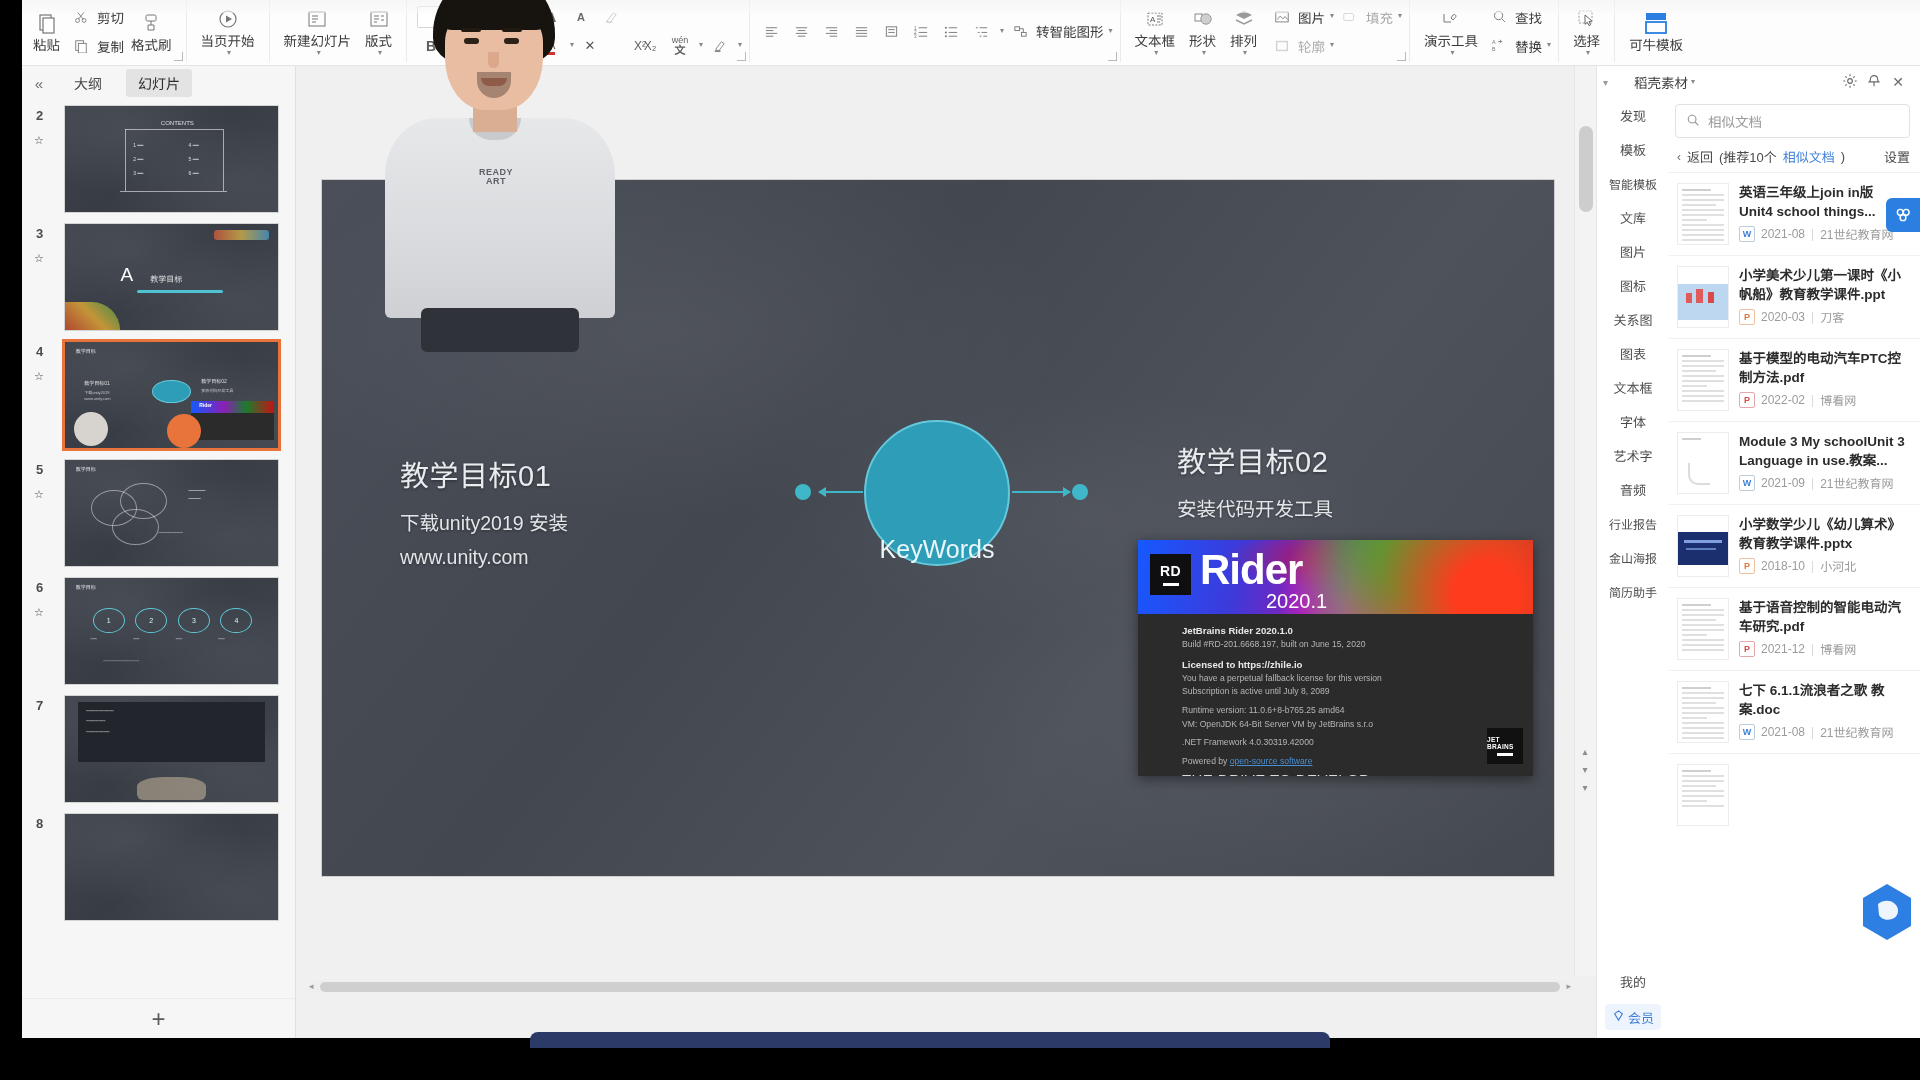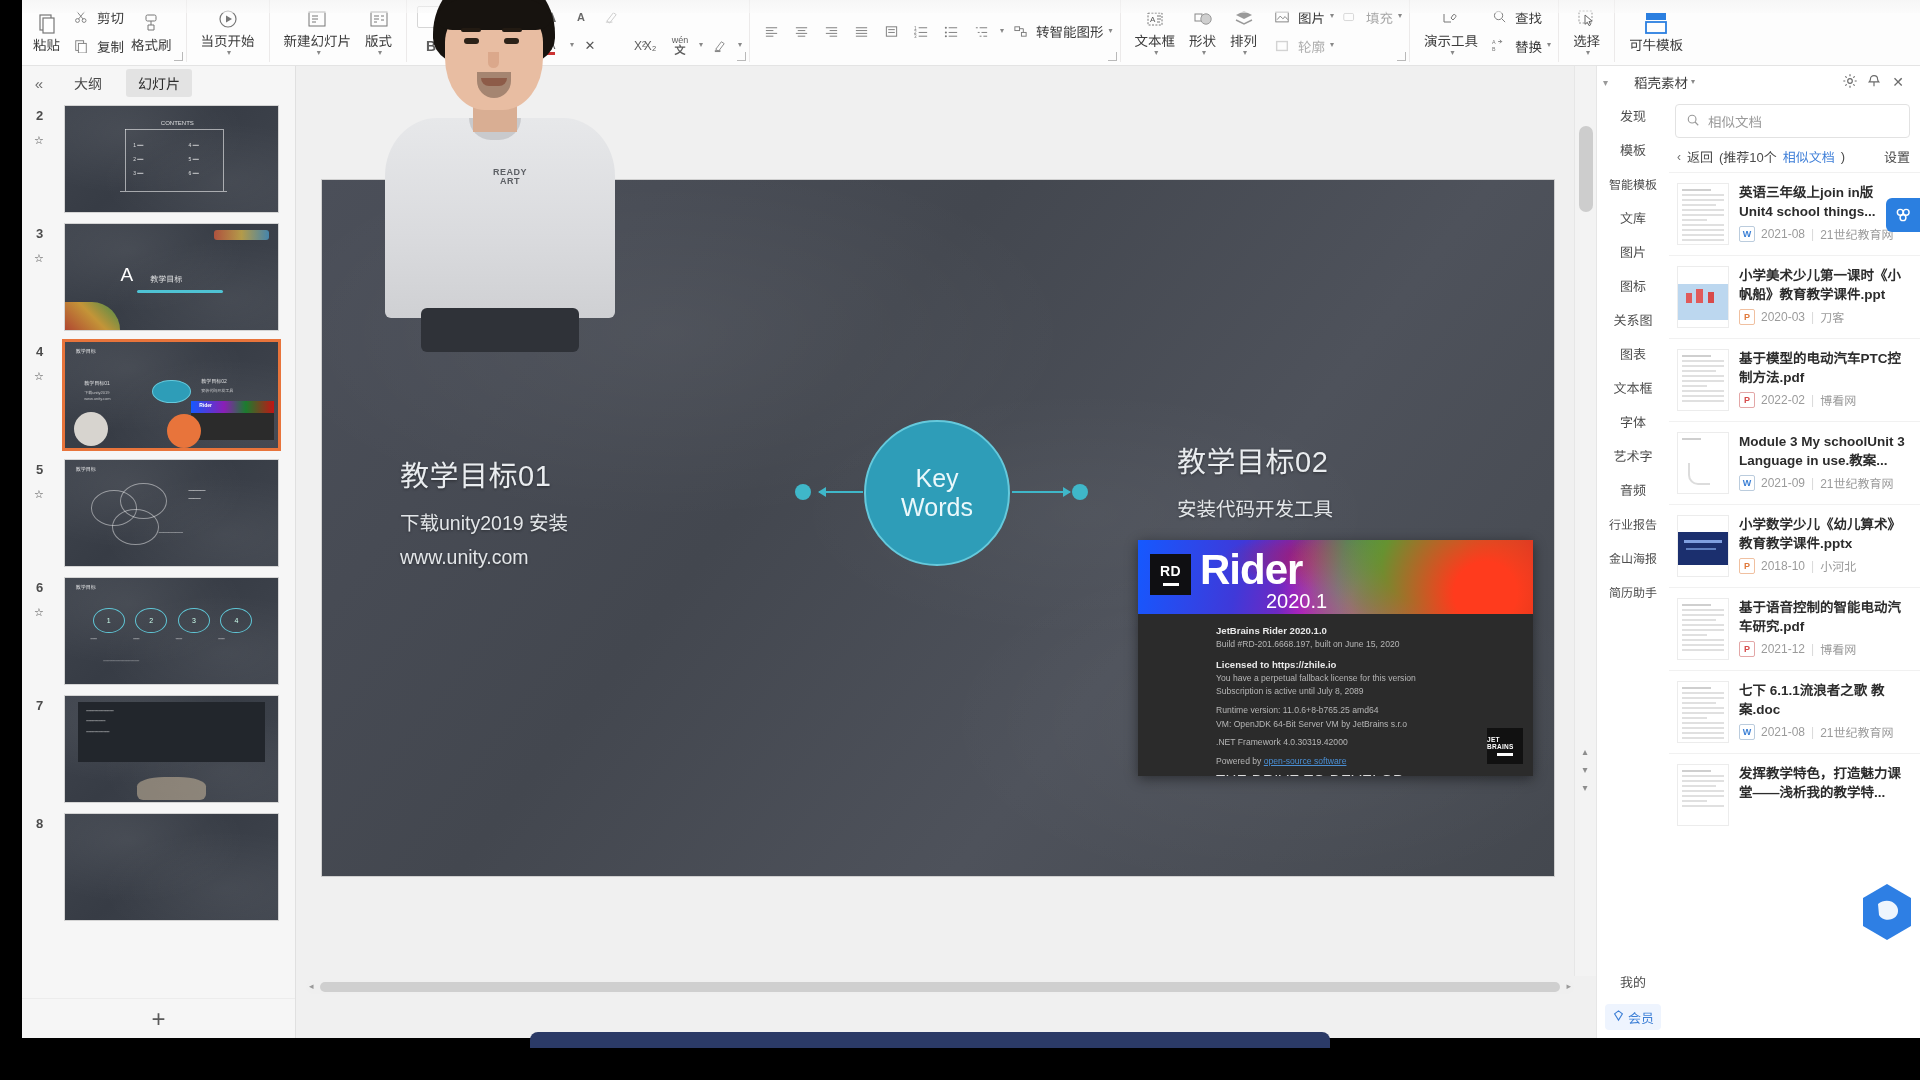--- a/index.html
+++ b/index.html
@@ -113,21 +113,21 @@
       radial-gradient(ellipse 40% 30% at 62% 48%, rgba(255,255,255,.035), transparent 60%),
       linear-gradient(128deg,#4b4f59 0%, #43474f 38%, #4e525b 66%, #44484f 100%);
   }
   .goal-left { position: absolute; left: 78px; top: 272px; width: 330px; color:#e9ecef; }
   .goal-right{ position: absolute; left: 855px; top: 258px; width: 330px; color:#e9ecef; }
   .goal-title { font-size: 29px; font-weight: 400; letter-spacing: .5px; margin-bottom: 12px; text-shadow: 0 1px 3px rgba(0,0,0,.45); }
   .goal-line { font-size: 19.5px; line-height: 1.75; color: #e3e6e9; text-shadow: 0 1px 3px rgba(0,0,0,.4); }
   .keycircle {
     position: absolute; left: 542px; top: 240px; width: 146px; height: 146px;
     border-radius: 50%; background: #2e9db8; border: 2px solid #65c9dc;
-    display:flex; align-items:center; justify-content:center; flex-direction:column;
+    display:flex; align-items:flex-end; justify-content:center; flex-direction:row;
     color:#eaf8fb; font-size: 25px; line-height: 1.15; text-align:center;
   }
   .dot { position: absolute; width: 16px; height: 16px; border-radius: 50%; background: #3fb7c9; top: 304px; }
   .dot.l { left: 473px; } .dot.r { left: 750px; }
   .arrow { position: absolute; top: 311px; height: 2px; background: #3fb7c9; }
   .arrow.l { left: 497px; width: 44px; }
   .arrow.r { left: 690px; width: 58px; }
   .arrow .head { position:absolute; top:-4px; width:0;height:0;border-top:5px solid transparent;border-bottom:5px solid transparent; }
   .arrow.l .head { left:-1px; border-right:8px solid #3fb7c9; }
   .arrow.r .head { right:-1px; border-left:8px solid #3fb7c9; }
@@ -148,21 +148,21 @@
       linear-gradient(100deg, #1559ff 0%, #3f39d9 26%, #8a1fb5 44%, #1b7c2e 62%, #c21414 100%);
   }
   .rd-badge {
     position:absolute; left:12px; top:14px; width:41px; height:41px; background:#0f0f12;
     display:flex; flex-direction:column; align-items:center; justify-content:center; color:#fff;
   }
   .rd-badge b { font-size: 14px; letter-spacing:.5px; }
   .rd-badge i { display:block; width:16px; height:3px; background:#fff; margin-top:4px; }
   .rd-word { position:absolute; left:62px; top:6px; color:#fff; font-size:42px; font-weight:bold; letter-spacing:-1px;}
   .rd-ver { position:absolute; left:128px; top:50px; color:#fff; font-size:20px; font-weight:normal; }
-  .rider-body { padding: 9px 0 0 78px; color:#b6b6b6; font-size: 8.6px; line-height: 1.58; position: relative;}
+  .rider-body { padding: 9px 0 0 44px; color:#b6b6b6; font-size: 8.6px; line-height: 1.58; position: relative;}
   .rider-body .b { color: #e8e8e8; font-weight: bold; font-size: 9.6px; }
   .rider-body .sp { height: 5px; }
   .rider-body a { color:#4a8fd4; }
   .rider-body .drive { color:#dcdcdc; font-size: 15px; letter-spacing:.4px; }
   .jb-logo {
     position:absolute; right:10px; bottom:12px; width:36px; height:36px; background:#111;
     display:flex; flex-direction:column; align-items:center; justify-content:center; color:#fff; font-size:6.5px; font-weight:bold; letter-spacing:.3px;
   }
   .jb-logo i { display:block; width:16px;height:3px;background:#fff;margin-top:3px; }
 
@@ -244,21 +244,21 @@
   .av-nose { position:absolute; left: 103px; top: 80px; width: 11px; height: 16px; background:#dba88b; border-radius: 0 0 6px 6px; }
   .av-mouth{ position:absolute; left: 96px; top: 106px; width: 26px; height: 8px; background:#8d5b48; border-radius: 0 0 13px 13px; }
   .av-beard{ position:absolute; left: 92px; top: 100px; width: 34px; height: 26px; background: rgba(40,30,22,.35); border-radius: 0 0 18px 18px;}
   .av-neck { position:absolute; left: 88px; top: 126px; width: 44px; height: 34px; background:#d9ae93; }
   .av-shirt {
     position:absolute; left: 0px; top: 146px; width: 230px; height: 200px;
     background: linear-gradient(180deg,#e7e8ea 0%, #d9dadd 62%, #cfd0d3 100%);
     border-radius: 52px 52px 6px 6px / 58px 58px 6px 6px;
   }
   .av-collar { position:absolute; left: 84px; top: 146px; width: 52px; height: 22px; background:#c9cacd; border-radius: 0 0 26px 26px; }
-  .av-logo { position:absolute; left: 98px; top: 196px; width: 54px; height: 26px; color:#5d6065; font-size: 9px; font-weight:bold; text-align:center; line-height:1.05; letter-spacing:.5px;}
+  .av-logo { position:absolute; left: 84px; top: 196px; width: 54px; height: 26px; color:#5d6065; font-size: 9px; font-weight:bold; text-align:center; line-height:1.05; letter-spacing:.5px;}
   .av-pants{ position:absolute; left: 36px; top: 336px; width: 158px; height: 44px; background:#2f3238; border-radius: 6px; }
 
   
   .mini-line { position:absolute; background: rgba(255,255,255,.55); }
   .mini-txt { position:absolute; color: rgba(255,255,255,.8); font-size: 5px; }
   .mini-circle { position:absolute; border-radius:50%; }
 </style>
 </head>
 <body>
 
@@ -1030,23 +1030,20 @@
                 <i></i>
                 <i></i>
                 <i></i>
                 <i></i>
                 <i></i>
                 <i></i>
                 <i></i>
                 <i></i>
               </div>
             </div>
-          <div class="doc-meta">
-            <div class="doc-title">发挥教学特色，打造魅力课堂——浅析我的教学特...</div>
-          </div>
         </div>
 
       </div>
     </div>
 
     <div class="cloud-badge">
       <svg width="20" height="20" viewBox="0 0 22 22">
           <circle cx="8" cy="8" r="3.2" fill="none" stroke="#fff" stroke-width="1.6"></circle>
           <circle cx="14.5" cy="8" r="3.2" fill="none" stroke="#fff" stroke-width="1.6"></circle>
           <circle cx="11" cy="14" r="3.2" fill="none" stroke="#fff" stroke-width="1.6"></circle>

